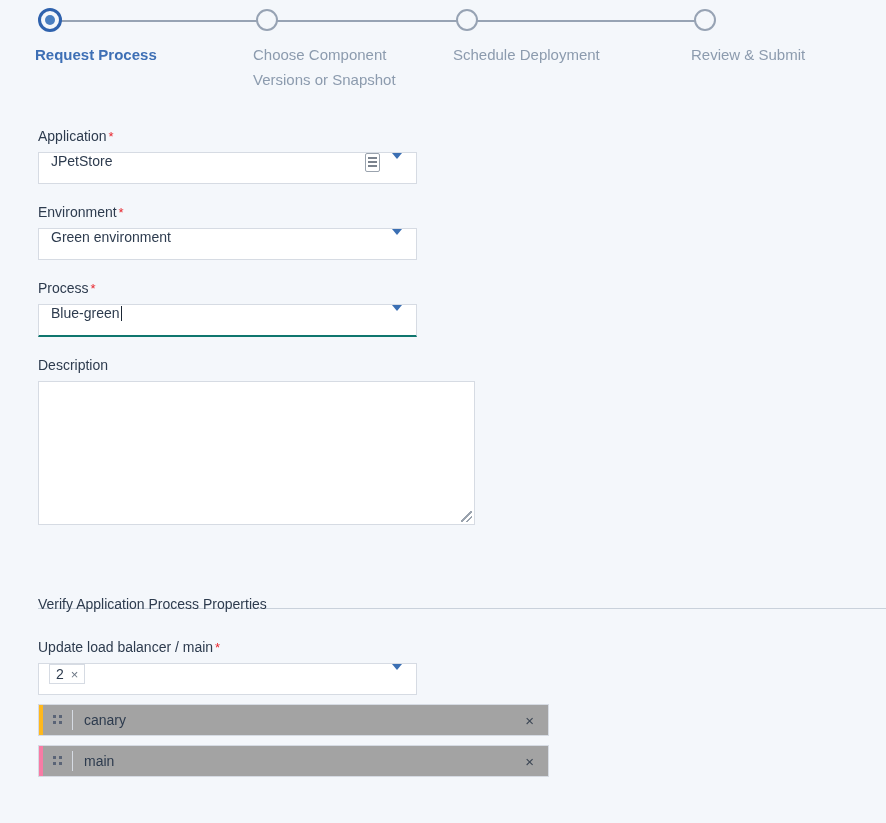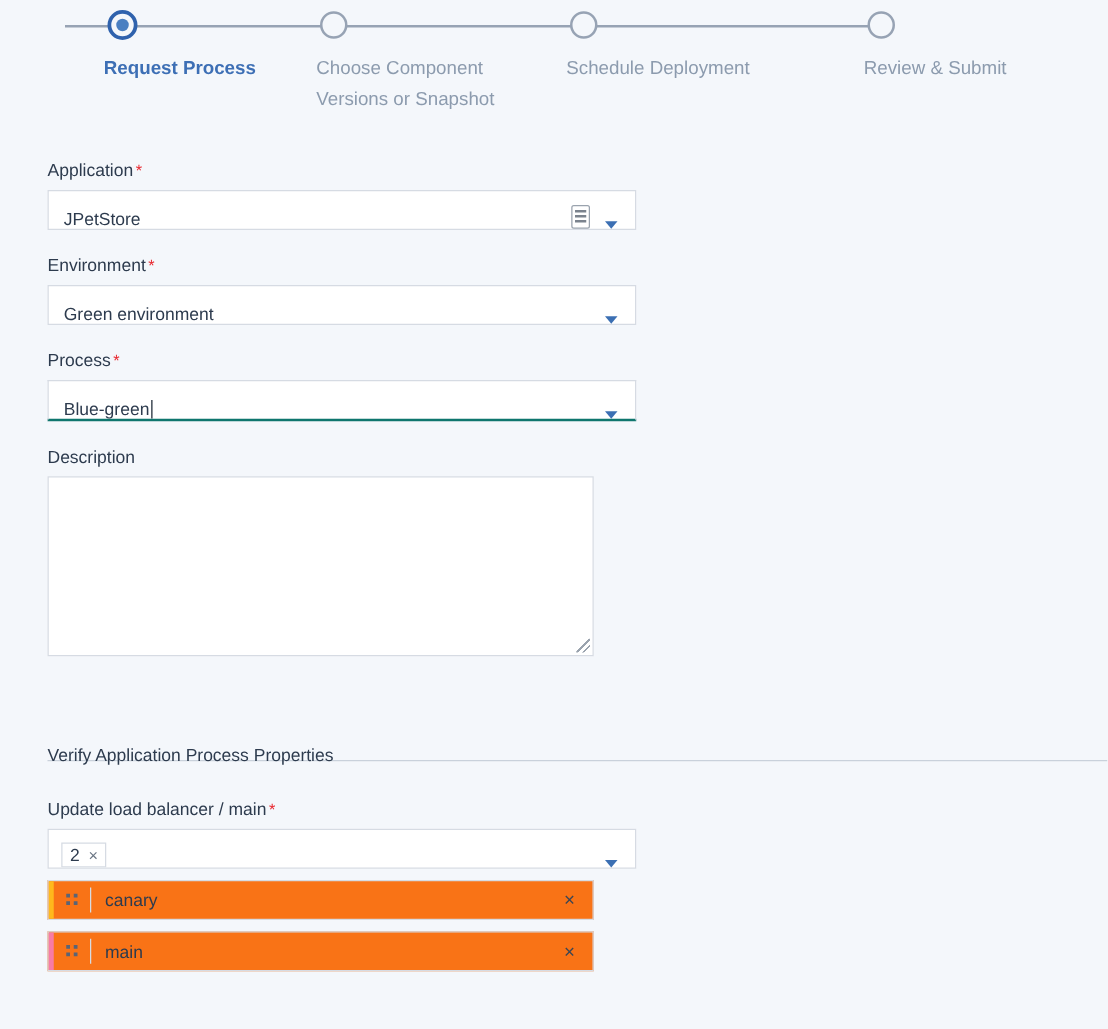--- a/index.html
+++ b/index.html
@@ -42,23 +42,23 @@
 
   
   .form { position: absolute; left: 38px; top: 128px; width: 810px; }
   .field { margin-bottom: 20px; }
   .label {
     font-size: 14px; color: #2d3b4e; margin-bottom: 8px; display: block;
   }
   .req { color: #e8262d; font-size: 13px; margin-left: 2px; }
 
   .control {
-    position: relative; width: 471px; height: 32px;
+    position: relative; width: 379px; height: 32px;
     background: #ffffff; border: 1px solid #d6dbe3;
-    display: flex; align-items: flex-end;
+    display: flex; align-items: flex-start;
   }
   .control.focused { border-bottom: 2px solid #0f766e; height: 33px; }
   .control-value {
     font-size: 14px; color: #2d3b4e; padding-left: 12px; flex: 1;
     white-space: nowrap; overflow: hidden;
   }
   .caret {
     width: 0; height: 0; margin-right: 14px;
     border-left: 5px solid transparent; border-right: 5px solid transparent;
     border-top: 6px solid #3b6fb3;
@@ -106,22 +106,22 @@
   .token {
     display: inline-flex; align-items: center; gap: 7px;
     margin-left: 10px; padding: 1px 6px;
     border: 1px solid #d6dbe3; background: #ffffff;
     font-size: 14px; color: #2d3b4e;
   }
   .token-x { color: #6b7684; font-size: 13px; line-height: 1; }
 
   
   .tag-row {
-    position: relative; width: 437px; height: 32px; margin-top: 9px;
-    background: #f97316; border: 1px solid #d6dbe3;
+    position: relative; width: 511px; height: 32px; margin-top: 9px;
+    background: #a3a3a3; border: 1px solid #d6dbe3;
     display: flex; align-items: center;
   }
   .tag-bar { position: absolute; left: 0; top: 0; bottom: 0; width: 4px; }
   .drag-handle {
     margin-left: 14px; width: 9px; height: 11px; flex: none;
     display: grid; grid-template-columns: 3px 3px; grid-template-rows: 3px 3px;
     gap: 3px;
   }
   .drag-handle span {
     display: block; width: 3px; height: 3px; background: #5a6476;
@@ -137,21 +137,21 @@
   }
 </style>
 </head>
 <body>
 
 <div class="page">
 
   <div class="stepper">
     <div class="step-track"></div>
 
-    <div class="step" style="left:38px;margin-left:48px;">
+    <div class="step" style="left:38px;">
       <div class="step-circle-wrap">
         <div class="circle active"></div>
       </div>
       <div class="step-label active">Request Process</div>
     </div>
 
     <div class="step" style="left:256px;">
       <div class="step-circle-wrap">
         <div class="circle"></div>
       </div>

